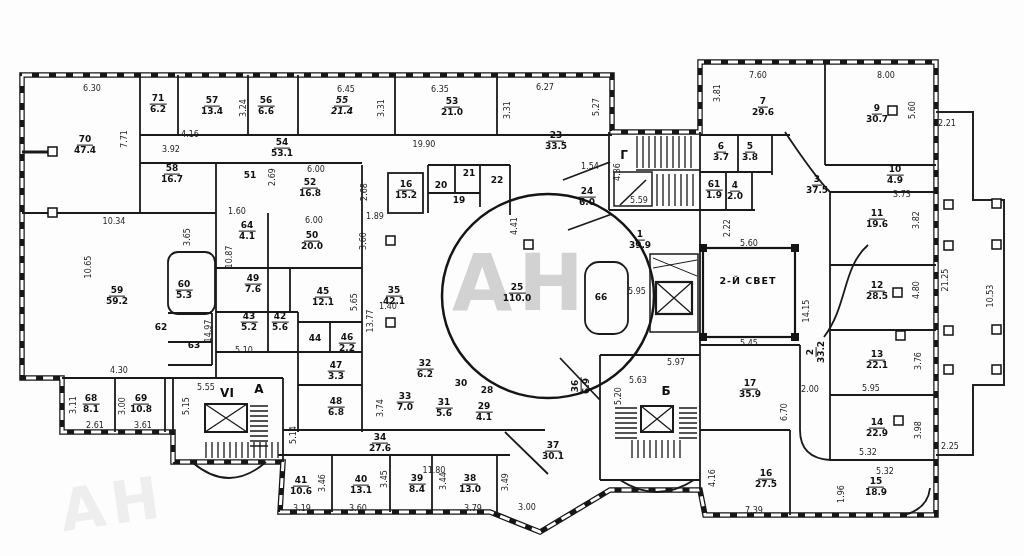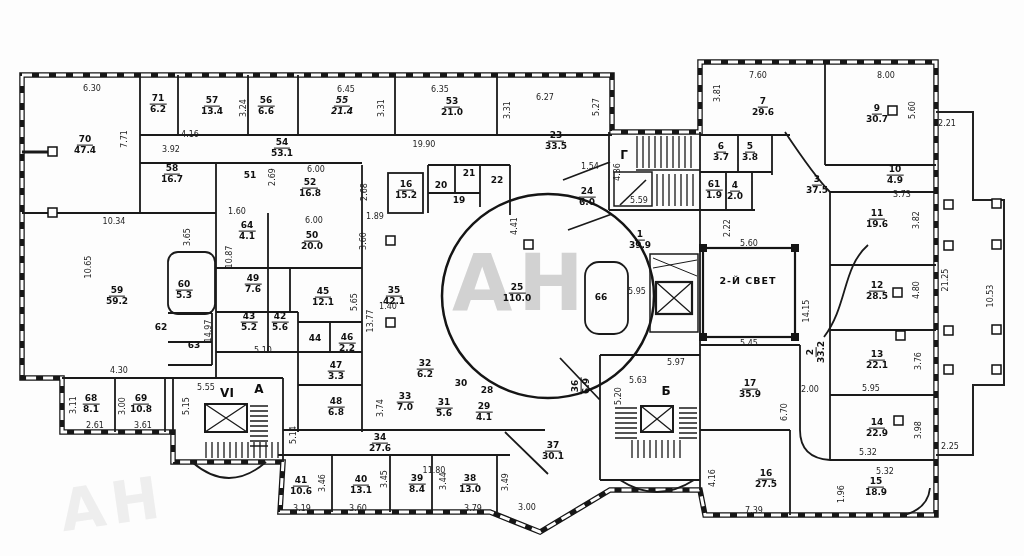--- a/index.html
+++ b/index.html
@@ -211,21 +211,21 @@
       <div class="rlabel" style="left: 406px; top: 190px;"><span class="rnum">16</span><span class="rarea">15.2</span></div>
       <div class="dim" style="left: 92px; top: 88px;">6.30</div>
       <div class="dim" style="left: 190px; top: 134px;">4.16</div>
       <div class="dim" style="left: 171px; top: 149px;">3.92</div>
       <div class="dim rot" style="left: 124px; top: 139px;">7.71</div>
       <div class="dim rot" style="left: 243px; top: 108px;">3.24</div>
       <div class="dim" style="left: 346px; top: 89px;">6.45</div>
       <div class="dim rot" style="left: 381px; top: 108px;">3.31</div>
       <div class="dim" style="left: 440px; top: 89px;">6.35</div>
       <div class="dim rot" style="left: 507px; top: 110px;">3.31</div>
-      <div class="dim" style="left: 545px; top: 97px;">6.27</div>
+      <div class="dim" style="left: 545px; top: 87px;">6.27</div>
       <div class="dim rot" style="left: 596px; top: 107px;">5.27</div>
       <div class="dim" style="left: 424px; top: 144px;">19.90</div>
       <div class="dim" style="left: 237px; top: 211px;">1.60</div>
       <div class="dim" style="left: 114px; top: 221px;">10.34</div>
       <div class="dim rot" style="left: 187px; top: 237px;">3.65</div>
       <div class="dim rot" style="left: 272px; top: 177px;">2.69</div>
       <div class="dim" style="left: 316px; top: 169px;">6.00</div>
       <div class="dim rot" style="left: 364px; top: 192px;">2.68</div>
       <div class="dim" style="left: 375px; top: 216px;">1.89</div>
       <div class="dim" style="left: 314px; top: 220px;">6.00</div>
@@ -236,21 +236,21 @@
       <div class="dim" style="left: 119px; top: 370px;">4.30</div>
       <div class="dim rot" style="left: 73px; top: 405px;">3.11</div>
       <div class="dim" style="left: 95px; top: 425px;">2.61</div>
       <div class="dim rot" style="left: 122px; top: 406px;">3.00</div>
       <div class="dim" style="left: 143px; top: 425px;">3.61</div>
       <div class="dim" style="left: 206px; top: 387px;">5.55</div>
       <div class="dim rot" style="left: 186px; top: 406px;">5.15</div>
       <div class="dim rot" style="left: 293px; top: 435px;">5.14</div>
       <div class="dim rot" style="left: 354px; top: 302px;">5.65</div>
       <div class="dim rot" style="left: 370px; top: 321px;">13.77</div>
-      <div class="dim" style="left: 244px; top: 350px; margin-left: 19px;">5.10</div>
+      <div class="dim" style="left: 244px; top: 350px;">5.10</div>
       <div class="dim" style="left: 388px; top: 306px;">1.40</div>
       <div class="dim rot" style="left: 380px; top: 408px;">3.74</div>
       <div class="dim" style="left: 434px; top: 438px; margin-top: 32px;">11.80</div>
       <div class="dim rot" style="left: 322px; top: 483px;">3.46</div>
       <div class="dim" style="left: 302px; top: 508px;">3.19</div>
       <div class="dim" style="left: 358px; top: 508px;">3.60</div>
       <div class="dim rot" style="left: 384px; top: 479px;">3.45</div>
       <div class="dim rot" style="left: 443px; top: 481px;">3.44</div>
       <div class="dim" style="left: 473px; top: 508px;">3.79</div>
       <div class="dim rot" style="left: 505px; top: 482px;">3.49</div>

